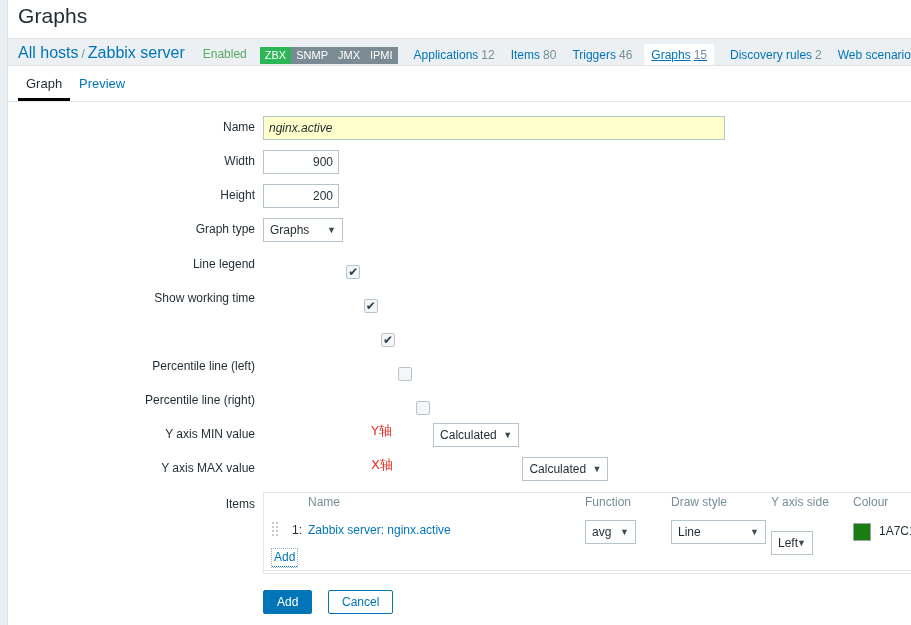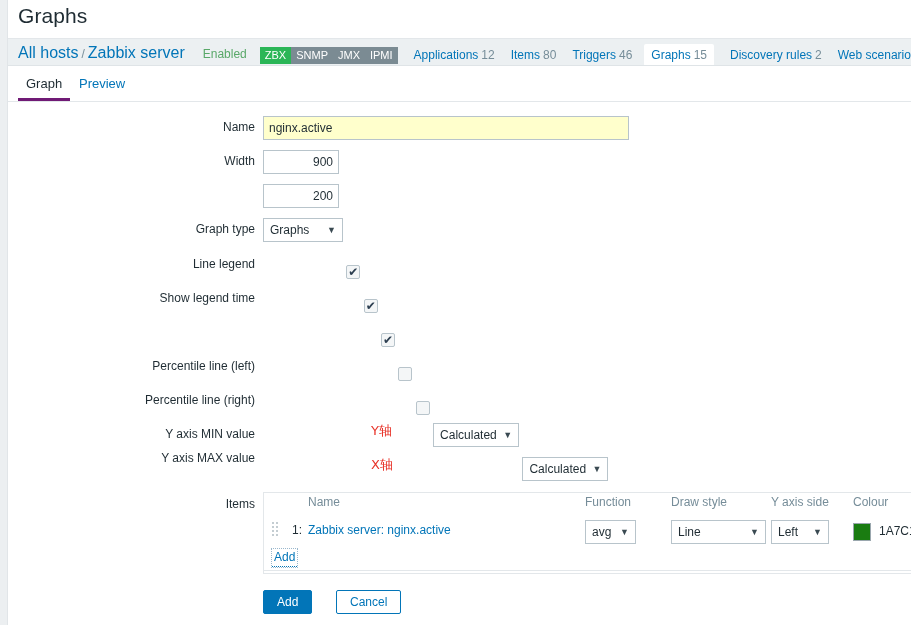--- a/index.html
+++ b/index.html
@@ -56,53 +56,53 @@
   .iface.on { background: #2bb657; }
 
   .nav-item {
     display: inline-block; vertical-align: middle;
     margin-left: 16px; height: 20px; line-height: 20px;
     color: #0275b8; font-size: 12px; text-decoration: none;
   }
   .nav-item .cnt { color: #768d99; margin-left: 3px; }
   .nav-item.selected {
     background: #ffffff; padding: 0 7px; margin-left: 12px;
-    height: 22px; line-height: 22px; border-radius: 2px;
+    height: 22px; line-height: 22px; border-radius: 2px; text-decoration: underline;
   }
 
   
   .tabs {
     position: absolute; left: 8px; top: 66px; right: 0; height: 36px;
     background: #ffffff; border-bottom: 1px solid #e3e7ea;
   }
   .tab {
     position: absolute; top: 6px; height: 29px; line-height: 24px;
     font-size: 13px; padding: 0 8px; cursor: pointer;
     color: #0275b8; text-decoration: none;
   }
-  .tab.active { color: #1f2c33; border-bottom: 3px solid #701a75; }
+  .tab.active { color: #1f2c33; border-bottom: 3px solid #000000; }
   .tab-graph { left: 10px; }
   .tab-preview { left: 63px; }
 
   
   .form-area { position: absolute; left: 8px; top: 102px; right: 0; bottom: 0; background: #ffffff; }
   
   .flabel {
     position: absolute; left: 0; width: 247px; text-align: right;
     font-size: 12px; color: #1f2c33; white-space: nowrap;
   }
   .fctl { position: absolute; left: 255px; }
 
   input.txt {
     height: 24px; padding: 1px 5px;
     border: 1px solid #b8c4cb; background: #ffffff;
     font-family: "Liberation Sans", sans-serif; font-size: 12px; color: #1f2c33;
     outline: none;
   }
-  input.txt.name-hl { background: #ffffcc; border-color: #b8c4cb; width: 366px; }
+  input.txt.name-hl { background: #ffffcc; border-color: #b8c4cb; width: 462px; font-style: italic; }
   input.txt.num { width: 76px; text-align: right; }
 
   .sel {
     position: relative; display: inline-block;
     height: 24px; border: 1px solid #b8c4cb; background: #ffffff;
     font-size: 12px; color: #1f2c33; cursor: pointer;
   }
   .sel .val { position: absolute; left: 6px; top: 0; line-height: 22px; white-space: nowrap; }
   .sel .arrow {
     position: absolute; right: 6px; top: 0; line-height: 22px;
@@ -200,35 +200,36 @@
 
     
     <div class="flabel" style="top:18px;">Name</div>
     <input class="txt name-hl fctl" style="top: 14px;" value="nginx.active">
 
     
     <div class="flabel" style="top:52px;padding-left:19px;">Width</div>
     <input class="txt num fctl" style="top: 48px;" value="900">
 
     
+    <div class="flabel" style="top:86px;">Height</div>
     <input class="txt num fctl" style="top: 82px;" value="200">
 
     
     <div class="flabel" style="top:120px;">Graph type</div>
     <div class="sel fctl" style="top:116px; width:80px;">
       <span class="val">Graphs</span>
       <span class="arrow">▼</span>
     </div>
 
     
     <div class="flabel" style="top:155px;">Line legend</div>
     <span class="chk checked fctl" style="top:153px;"></span>
 
     
-    <div class="flabel" style="top:189px;">Show legend time</div>
+    <div class="flabel" style="top:189px;">Show working time</div>
     <span class="chk checked fctl" style="top:187px;"></span>
 
     
     <span class="chk checked fctl" style="top:221px;"></span>
 
     
     <div class="flabel" style="top:257px;">Percentile line (left)</div>
     <span class="chk fctl" style="top:255px;"></span>
 
     
@@ -237,21 +238,21 @@
 
     
     <div class="flabel" style="top:325px;">Y axis MIN value</div>
     <div class="sel fctl" style="top:321px; width:86px;">
       <span class="val">Calculated</span>
       <span class="arrow">▼</span>
     </div>
     <div class="annot" style="left:363px; top:320px;">Y轴</div>
 
     
-    <div class="flabel" style="top:349px;">Y axis MAX value</div>
+    <div class="flabel" style="top:359px;">Y axis MAX value</div>
     <div class="sel fctl" style="top:355px; width:86px;">
       <span class="val">Calculated</span>
       <span class="arrow">▼</span>
     </div>
     <div class="annot" style="left:363px; top:354px;">X轴</div>
 
     
     <div class="flabel" style="top:395px;">Items</div>
 
     <div class="items-box">
@@ -280,33 +281,33 @@
         <div class="sel" style="position:absolute; left:321px; top:5px; width:51px;">
           <span class="val">avg</span>
           <span class="arrow">▼</span>
         </div>
 
         <div class="sel" style="position:absolute; left:407px; top:5px; width:95px;">
           <span class="val">Line</span>
           <span class="arrow">▼</span>
         </div>
 
-        <div class="sel" style="position:absolute; left:507px; top:5px; width:58px;">
+        <div class="sel" style="position:absolute; left:507px; top:16px; width:42px;">
           <span class="val">Left</span>
           <span class="arrow">▼</span>
         </div>
 
         <span class="swatch" id="colour-swatch" style="left: 589px; top: 8px; background: rgb(26, 124, 17);"></span>
         <span class="ccode" style="left:615px; top:9px;">1A7C1</span>
       </div>
 
       <div class="add-link-wrap">
         <span class="add-link">Add</span>
       </div>
     </div>
 
     <div class="divider" style="top:468px;"></div>
 
     <div class="btn btn-primary" style="left:255px; top:488px;">Add</div>
-    <div class="btn btn-secondary" style="left:328px; top:488px;">Cancel</div>
+    <div class="btn btn-secondary" style="left:320px; top:488px;">Cancel</div>
 
   </div>
 </div>
 
 </body></html>

